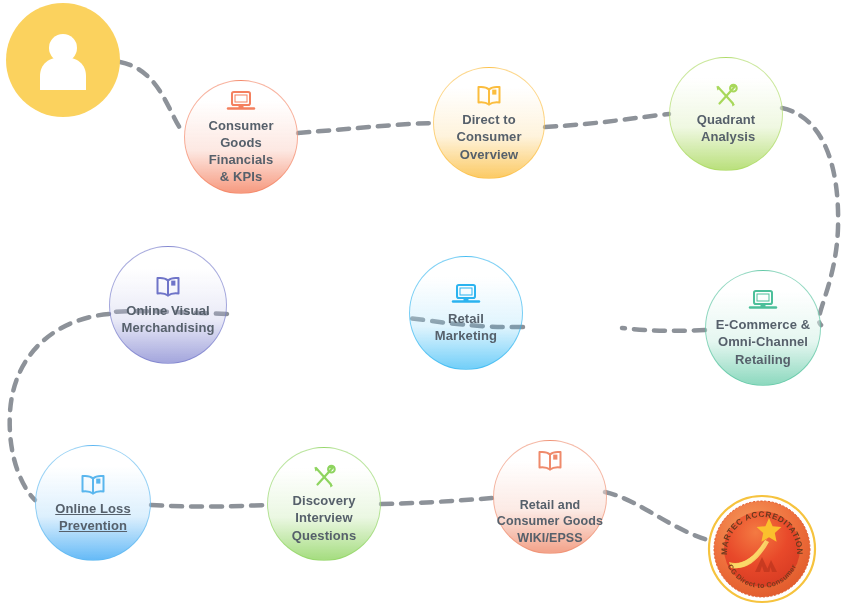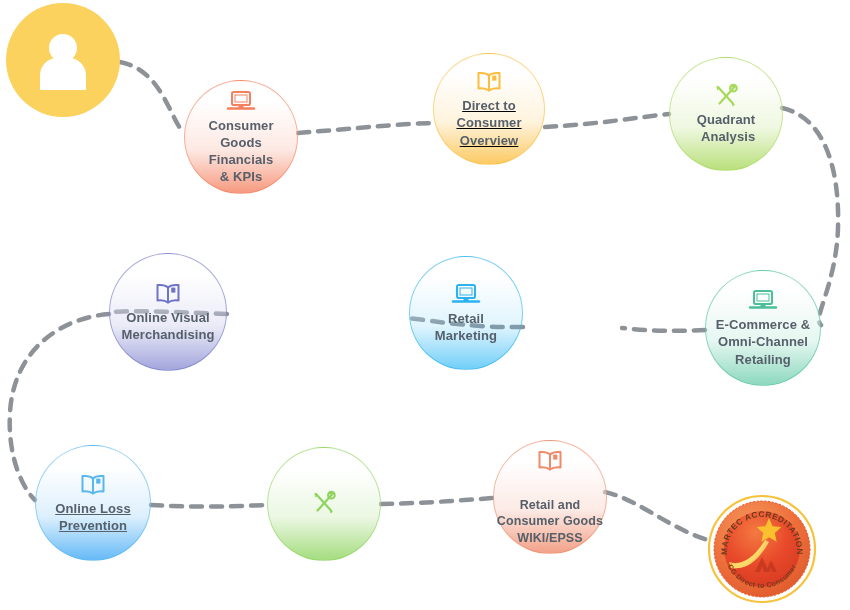--- a/index.html
+++ b/index.html
@@ -90,40 +90,40 @@
   <div id="nodes-host">
       <div class="node" style="left: 184px; top: 80px; width: 114px; height: 114px; background: linear-gradient(rgb(255, 255, 255) 0%, rgb(255, 255, 255) 18%, rgba(244, 128, 95, 0.18) 62%, rgba(244, 128, 95, 0.8) 100%); border: 1px solid rgba(244, 128, 95, 0.6);">
         <span class="node-icon"><svg width="30" height="26" viewBox="0 0 30 26">
             <rect x="6" y="3" width="18" height="13" rx="1.8" fill="none" stroke="#f4805f" stroke-width="2"></rect>
          <rect x="9" y="6" width="12" height="7" fill="none" stroke="#f4805f" stroke-width="1"></rect>
          <path d="M 2 19.5 L 28 19.5" stroke="#f4805f" stroke-width="2.4" stroke-linecap="round"></path>
          <rect x="12.5" y="17" width="5" height="2" fill="#f4805f"></rect>
           </svg></span>
         <div class="node-label" style="font-size: 13px; line-height: 1.32;">Consumer<br>Goods<br>Financials<br>&amp; KPIs</div>
       </div>
-      <div class="node" style="left: 433px; top: 53px; width: 112px; height: 112px; background: linear-gradient(rgb(255, 255, 255) 0%, rgb(255, 255, 255) 18%, rgba(251, 189, 62, 0.18) 62%, rgba(251, 189, 62, 0.8) 100%); border: 1px solid rgba(251, 189, 62, 0.6); text-decoration: underline;">
+      <div class="node" style="left: 433px; top: 67px; width: 112px; height: 112px; background: linear-gradient(rgb(255, 255, 255) 0%, rgb(255, 255, 255) 18%, rgba(251, 189, 62, 0.18) 62%, rgba(251, 189, 62, 0.8) 100%); border: 1px solid rgba(251, 189, 62, 0.6);">
         <span class="node-icon"><svg width="30" height="26" viewBox="0 0 30 26">
             <path d="M 15 6.5 C 12.5 4.2 8.5 3.6 4.5 4.1 L 4.5 19.4 C 8.5 18.9 12.5 19.5 15 21.5 Z" fill="none" stroke="#fbbd3e" stroke-width="2" stroke-linejoin="round"></path>
          <path d="M 15 6.5 C 17.5 4.2 21.5 3.6 25.5 4.1 L 25.5 19.4 C 21.5 18.9 17.5 19.5 15 21.5 Z" fill="none" stroke="#fbbd3e" stroke-width="2" stroke-linejoin="round"></path>
          <rect x="18.2" y="6.6" width="4.2" height="5" fill="#fbbd3e"></rect>
           </svg></span>
         <div class="node-label" style="font-size: 13px; line-height: 1.32;">Direct to<br>Consumer<br>Overview</div>
       </div>
       <div class="node" style="left: 669px; top: 57px; width: 114px; height: 114px; background: linear-gradient(rgb(255, 255, 255) 0%, rgb(255, 255, 255) 18%, rgba(168, 216, 91, 0.18) 62%, rgba(168, 216, 91, 0.8) 100%); border: 1px solid rgba(168, 216, 91, 0.6);">
         <span class="node-icon"><svg width="30" height="26" viewBox="0 0 30 26">
             <path d="M 7 4 L 22 20.5" stroke="#a8d85b" stroke-width="2.2" stroke-linecap="round"></path>
          <path d="M 23 4.5 L 8.5 20.5" stroke="#a8d85b" stroke-width="2.2" stroke-linecap="round"></path>
          <circle cx="22.4" cy="5.2" r="3.3" fill="none" stroke="#a8d85b" stroke-width="2.1"></circle>
          <path d="M 20.6 3.2 L 24.6 3.2" stroke="#a8d85b" stroke-width="2.1" stroke-linecap="round"></path>
          <path d="M 5.4 3 L 8.8 5.4 L 6.4 7.6 Z" fill="#a8d85b"></path>
          <path d="M 20.6 19 L 24 21.8 L 21.4 23.6 Z" fill="#a8d85b"></path>
           </svg></span>
         <div class="node-label" style="font-size: 13px; line-height: 1.32; text-align: right;">Quadrant<br>Analysis</div>
       </div>
-      <div class="node" style="left: 109px; top: 253px; width: 118px; height: 118px; background: linear-gradient(rgb(255, 255, 255) 0%, rgb(255, 255, 255) 18%, rgba(140, 143, 212, 0.18) 62%, rgba(140, 143, 212, 0.8) 100%); border: 1px solid rgba(111, 116, 200, 0.6); align-items: center;">
+      <div class="node" style="left: 109px; top: 246px; width: 118px; height: 118px; background: linear-gradient(rgb(255, 255, 255) 0%, rgb(255, 255, 255) 18%, rgba(140, 143, 212, 0.18) 62%, rgba(140, 143, 212, 0.8) 100%); border: 1px solid rgba(111, 116, 200, 0.6); align-items: center;">
         <span class="node-icon"><svg width="30" height="26" viewBox="0 0 30 26">
             <path d="M 15 6.5 C 12.5 4.2 8.5 3.6 4.5 4.1 L 4.5 19.4 C 8.5 18.9 12.5 19.5 15 21.5 Z" fill="none" stroke="#6f74c8" stroke-width="2" stroke-linejoin="round"></path>
          <path d="M 15 6.5 C 17.5 4.2 21.5 3.6 25.5 4.1 L 25.5 19.4 C 21.5 18.9 17.5 19.5 15 21.5 Z" fill="none" stroke="#6f74c8" stroke-width="2" stroke-linejoin="round"></path>
          <rect x="18.2" y="6.6" width="4.2" height="5" fill="#6f74c8"></rect>
           </svg></span>
         <div class="node-label" style="font-size: 13px; line-height: 1.32;">Online Visual<br>Merchandising</div>
       </div>
       <div class="node" style="left: 409px; top: 256px; width: 114px; height: 114px; background: linear-gradient(rgb(255, 255, 255) 0%, rgb(255, 255, 255) 18%, rgba(79, 195, 247, 0.18) 62%, rgba(79, 195, 247, 0.8) 100%); border: 1px solid rgba(43, 179, 239, 0.6);">
         <span class="node-icon"><svg width="30" height="26" viewBox="0 0 30 26">
             <rect x="6" y="3" width="18" height="13" rx="1.8" fill="none" stroke="#2bb3ef" stroke-width="2"></rect>
@@ -152,20 +152,21 @@
       </div>
       <div class="node" style="left: 267px; top: 447px; width: 114px; height: 114px; background: linear-gradient(rgb(255, 255, 255) 0%, rgb(255, 255, 255) 18%, rgba(142, 212, 95, 0.18) 62%, rgba(142, 212, 95, 0.8) 100%); border: 1px solid rgba(142, 212, 95, 0.6);">
         <span class="node-icon"><svg width="30" height="26" viewBox="0 0 30 26">
             <path d="M 7 4 L 22 20.5" stroke="#8ed45f" stroke-width="2.2" stroke-linecap="round"></path>
          <path d="M 23 4.5 L 8.5 20.5" stroke="#8ed45f" stroke-width="2.2" stroke-linecap="round"></path>
          <circle cx="22.4" cy="5.2" r="3.3" fill="none" stroke="#8ed45f" stroke-width="2.1"></circle>
          <path d="M 20.6 3.2 L 24.6 3.2" stroke="#8ed45f" stroke-width="2.1" stroke-linecap="round"></path>
          <path d="M 5.4 3 L 8.8 5.4 L 6.4 7.6 Z" fill="#8ed45f"></path>
          <path d="M 20.6 19 L 24 21.8 L 21.4 23.6 Z" fill="#8ed45f"></path>
           </svg></span>
+        <div class="node-label" style="font-size: 13px; line-height: 1.32;">Discovery<br>Interview<br>Questions</div>
       </div>
       <div class="node" style="left: 493px; top: 440px; width: 114px; height: 114px; background: linear-gradient(rgb(255, 255, 255) 0%, rgb(255, 255, 255) 18%, rgba(239, 138, 107, 0.18) 62%, rgba(239, 138, 107, 0.8) 100%); border: 1px solid rgba(239, 138, 107, 0.6); gap: 21px;">
         <span class="node-icon"><svg width="30" height="26" viewBox="0 0 30 26">
             <path d="M 15 6.5 C 12.5 4.2 8.5 3.6 4.5 4.1 L 4.5 19.4 C 8.5 18.9 12.5 19.5 15 21.5 Z" fill="none" stroke="#ef8a6b" stroke-width="2" stroke-linejoin="round"></path>
          <path d="M 15 6.5 C 17.5 4.2 21.5 3.6 25.5 4.1 L 25.5 19.4 C 21.5 18.9 17.5 19.5 15 21.5 Z" fill="none" stroke="#ef8a6b" stroke-width="2" stroke-linejoin="round"></path>
          <rect x="18.2" y="6.6" width="4.2" height="5" fill="#ef8a6b"></rect>
           </svg></span>
         <div class="node-label" style="font-size: 12.5px; line-height: 1.32;">Retail and<br>Consumer Goods<br>WIKI/EPSS</div>
       </div>
     </div>

